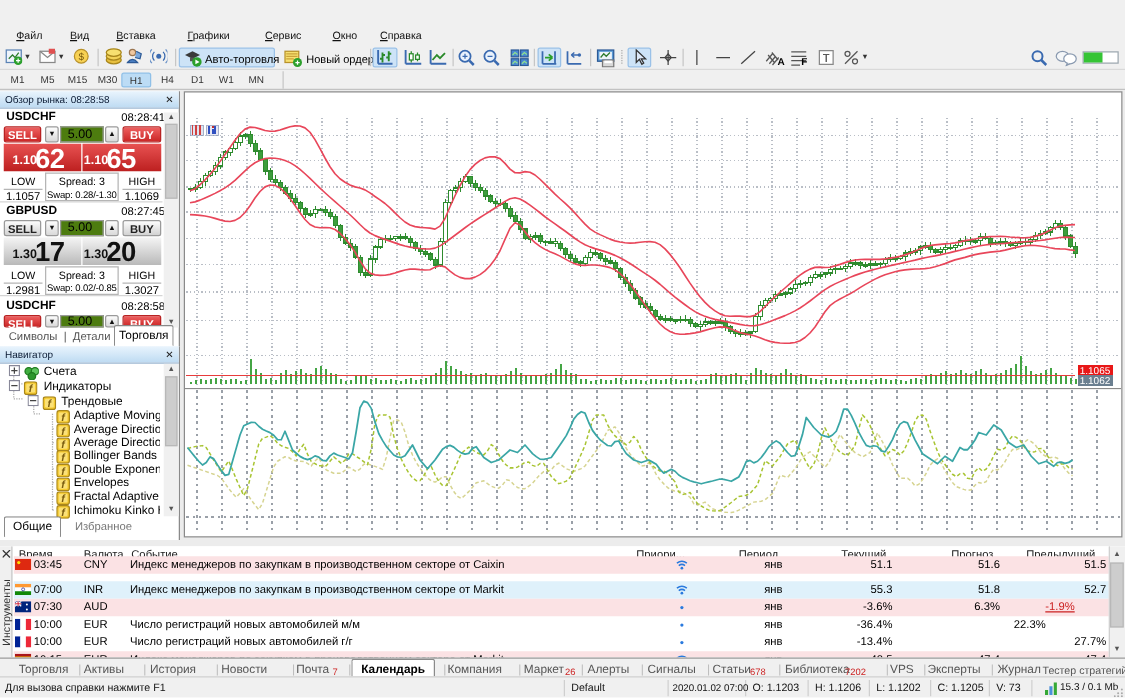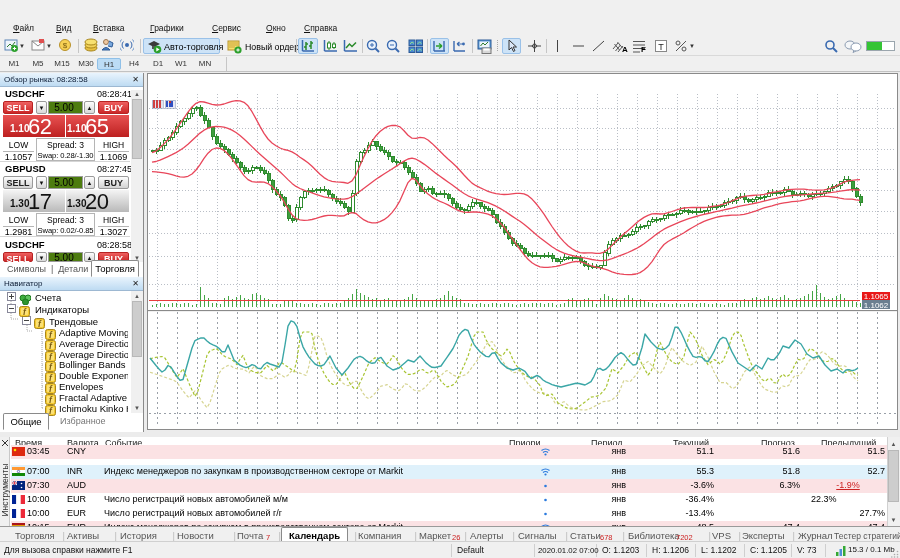--- a/index.html
+++ b/index.html
@@ -22,21 +22,21 @@
 .pclose{position:absolute;top:2px;right:4px;font-size:8px;color:#222;}
 .mwsym{position:absolute;font-size:9.5px;font-weight:bold;color:#000;}
 .mwtime{position:absolute;font-size:9px;color:#000;}
 .redbtn{position:absolute;background:linear-gradient(#ee6060,#cb2727);border:1px solid #b82222;border-radius:2px;color:#fff;font-size:9px;font-weight:bold;text-align:center;}
 .graybtn{position:absolute;background:linear-gradient(#fdfdfd,#d2d2d2);border:1px solid #9a9a9a;border-radius:2px;color:#222;font-size:9px;font-weight:bold;text-align:center;}
 .spin{position:absolute;background:linear-gradient(#fdfdfd,#d9d9d9);border:1px solid #9a9a9a;border-radius:2px;font-size:6px;color:#111;text-align:center;}
 .field{position:absolute;background:#4d7c0f;border:1px solid #9a9a9a;font-size:10px;color:#000;text-align:center;}
 .bigred{position:absolute;background:linear-gradient(#e85252,#bd2020);color:#fff;}
 .biggray{position:absolute;background:linear-gradient(#f4f4f4,#b9b9b9);color:#1a1a1a;}
 .bp-small{position:absolute;font-size:10px;font-weight:bold;}
-.bp-big{position:absolute;font-size:22px;font-weight:normal;letter-spacing:-0.5px;}
+.bp-big{position:absolute;font-size:22px;font-weight:bold;letter-spacing:-0.5px;}
 .cell{position:absolute;font-size:8.5px;color:#000;text-align:center;}
 .cellv{position:absolute;font-size:9px;color:#000;text-align:center;}
 .cellbox{position:absolute;border:1px solid #b5b5b5;background:#fff;}
 .hr{position:absolute;height:1px;background:#d5d5d5;}
 .tabrow{position:absolute;font-size:9px;color:#555;}
 .tabact{position:absolute;background:#fff;border:1px solid #8a8a8a;border-bottom:1px solid #fff;border-radius:2px 2px 0 0;color:#000;text-align:center;font-size:9.5px;}
 .tn{position:absolute;font-size:9.5px;color:#000;white-space:nowrap;}
 .sb{position:absolute;background:#f0f0f0;}
 .sbth{position:absolute;background:#cdcdcd;border:1px solid #b8b8b8;}
 .arr{position:absolute;font-size:6px;color:#555;text-align:center;}
@@ -615,20 +615,21 @@
         <span class="tcell" style="left:750px">Прогноз</span>
         <span class="tcell" style="left:810px">Предыдущий</span>
       </div>
 <div class="trow tr-pink" style="top:8px">
         <span class="flag"><svg width="13" height="9">
             <rect width="13" height="9" fill="#de2910"></rect>
             <circle cx="3" cy="3" r="1.3" fill="#ffde00"></circle>
           </svg></span>
         <span class="tcell" style="left:16px">03:45</span>
         <span class="tcell" style="left:56px">CNY</span>
+        <span class="tcell" style="left:93px">Индекс менеджеров по закупкам в производственном секторе от Caixin</span>
         <span class="tcell" style="left:529px;top:2px"><svg width="11" height="9">
             <path d="M1.5 3.5 Q5.5 0.5 9.5 3.5 M3 5.5 Q5.5 3.5 8 5.5" stroke="#2a7ade" fill="none" stroke-width="1.2"></path>
             <circle cx="5.5" cy="7.5" r="1.1" fill="#2a7ade"></circle>
           </svg></span>
         <span class="tcell" style="left:580px;width:35px;text-align:right">янв</span>
         <span class="tcell" style="left:640px;width:63px;text-align:right">51.1</span>
         <span class="tcell" style="left:728px;width:61px;text-align:right">51.6</span>
         <span class="tcell" style="left:800px;width:74px;text-align:right;">51.5</span>
       </div>
 <div class="trow tr-blue" style="top:28px">

